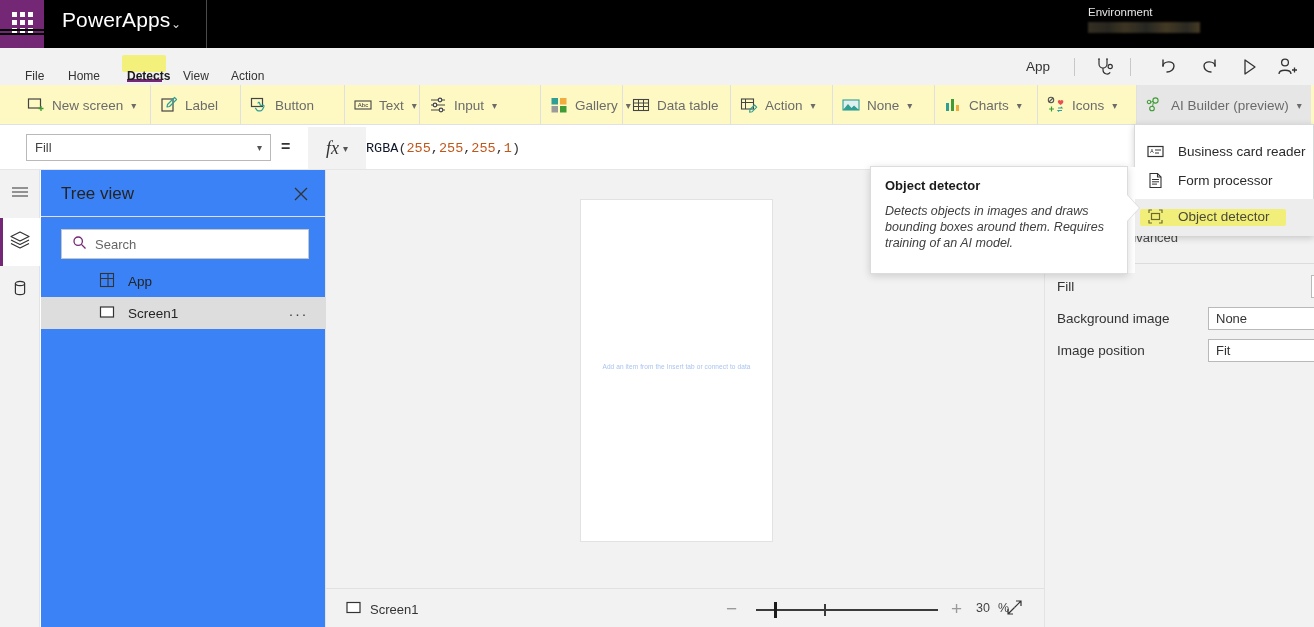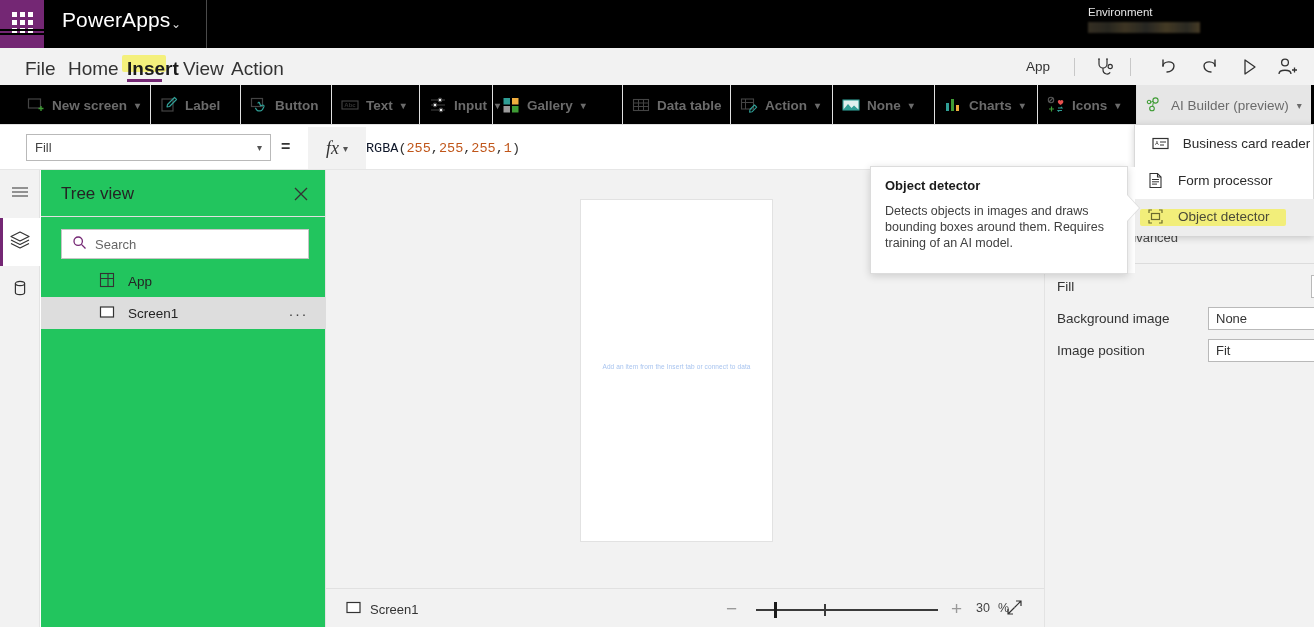--- a/index.html
+++ b/index.html
@@ -51,21 +51,21 @@
     filter: blur(1.1px);
     opacity: .92;
   }
 
   
   .menubar {
     position: absolute; left: 0; top: 48px; width: 1314px; height: 37px;
     background: #f2f2f2;
   }
   .menu-item {
-    position: absolute; top: 10px; font-size: 19px; color: #333333;
+    position: absolute; top: 21px; font-size: 12px; color: #333333;
     cursor: default; white-space: nowrap;
   }
   .menu-item.active { color: #1b1b1b; font-weight: 700; }
   .menu-hl {
     position: absolute; top: 7px; height: 17px;
     background: #f4f07c; border-radius: 2px; z-index: 0;
   }
   .menu-underline {
     position: absolute; top: 31px; height: 2.5px; background: #742774;
   }
@@ -74,21 +74,21 @@
   }
   .mb-div { position:absolute; top:10px; width:1px; height:18px; background:#c8c8c8; }
   .mb-icon {
     position: absolute; top: 6px; width: 26px; height: 26px;
     display: flex; align-items: center; justify-content: center;
   }
 
   
   .ribbon {
     position: absolute; left: 0; top: 85px; width: 1314px; height: 40px;
-    background: #000000; border-bottom: 1px solid #e1e1e1; font-weight: bold;
+    background: #fef9c3; border-bottom: 1px solid #e1e1e1;
   }
   .rb-item {
     position: absolute; top: 0; height: 40px;
     display: flex; align-items: center; gap: 7px;
     padding: 0 9px;
     font-size: 13.5px; color: #6b6b6b; white-space: nowrap;
     border-left: 1px solid #e0e0e0;
   }
   .rb-item.nosep { border-left: none; }
   .rb-item .cv { font-size: 10px; color: #6b6b6b; margin-left: 1px; }
@@ -140,21 +140,21 @@
     display: flex; align-items: center; justify-content: center;
   }
   .rail-btn.sel { background: #ffffff; }
   .rail-sel-bar {
     position: absolute; left: 0; top: 0; width: 3px; height: 48px; background: #742774;
   }
 
   
   .treepanel {
     position: absolute; left: 41px; top: 170px; width: 285px; height: 457px;
-    background: #22c55e; border-right: 1px solid #e3e3e3;
+    background: #3b82f6; border-right: 1px solid #e3e3e3;
   }
   .tp-title { position:absolute; left:20px; top:14px; font-size:17px; color:#242424; }
   .tp-close { position:absolute; right:14px; top:14px; width:20px; height:20px; }
   .tp-rule { position:absolute; left:0; top:46px; width:285px; height:1px; background:#e1e1e1; }
   .tp-search {
     position:absolute; left:20px; top:59px; width:248px; height:30px;
     background:#ffffff; border:1px solid #c5c5c5;
     display:flex; align-items:center; gap:8px; padding-left:10px;
   }
   .tp-search .ph { font-size:13px; color:#666; }
@@ -241,21 +241,21 @@
   
   .tooltip {
     position: absolute; left: 870px; top: 166px; width: 258px; height: 108px;
     background: #ffffff; border: 1px solid #dcdcdc;
     box-shadow: 0 2px 8px rgba(0,0,0,.16);
     z-index: 50;
   }
   .tt-title { position:absolute; left:14px; top:11px; font-size:13px; font-weight:700; color:#1b1b1b; }
   .tt-body {
     position:absolute; left:14px; top:36px; width:228px;
-    font-size:12.5px; line-height:16px; color:#404040;
+    font-size:12.5px; line-height:16px; color:#404040;font-style:italic;
   }
   .tt-arrow {
     position:absolute; left:1127px; top:195px;
     width: 0; height: 0;
     border-top: 13px solid transparent;
     border-bottom: 13px solid transparent;
     border-left: 12px solid #ffffff;
     filter: drop-shadow(1px 0 0 #dcdcdc);
     z-index: 51;
   }
@@ -291,21 +291,21 @@
     <div class="env-block">
       <div class="env-label">Environment</div>
       <div class="env-value"></div>
     </div>
   </div>
 
   <div class="menubar">
     <div class="menu-hl" style="left:122px; width:44px;"></div>
     <div class="menu-item" style="left:25px;">File</div>
     <div class="menu-item" style="left:68px;">Home</div>
-    <div class="menu-item active" style="left:127px; z-index:2;">Insert</div>
+    <div class="menu-item active" style="left:127px; z-index:2;">Detects</div>
     <div class="menu-item" style="left:183px;">View</div>
     <div class="menu-item" style="left:231px;">Action</div>
     <div class="menu-underline" style="left:127px; width:35px;"></div>
 
     <div class="app-btn">App</div>
     <div class="mb-div" style="left:1074px;"></div>
     <div class="mb-icon" style="left:1092px;">
       <svg width="20" height="20" viewBox="0 0 20 20">
           <path d="M4 2v5a4 4 0 0 0 8 0V2" stroke="#333" stroke-width="1.2" fill="none"></path>
           <circle cx="15.2" cy="9.5" r="2.1" stroke="#333" stroke-width="1.2" fill="none"></circle>
@@ -366,21 +366,21 @@
     <div class="rb-item" style="left:240px;">
       <span class="rb-icon">
         <svg width="18" height="18" viewBox="0 0 18 18">
             <rect x="1.5" y="2.5" width="11" height="8" stroke="#444" stroke-width="1.2" fill="none"></rect>
             <path d="M8 7.5c0-1.3 1-1.7 1.4-.7l1.2 3 1.6-.6c1.4-.5 2.2.6 1.6 1.8l-1.4 2.6c-.4.8-1.1 1.2-2 1.2h-2c-.8 0-1.3-.3-1.7-.9l-1.4-2" stroke="#2f9e95" stroke-width="1.2" fill="none" stroke-linejoin="round"></path>
           </svg>
       </span>
       <span>Button</span>
     </div>
 
-    <div class="rb-item" style="left:331px;">
+    <div class="rb-item" style="left:344px;">
       <span class="rb-icon">
         <svg width="18" height="18" viewBox="0 0 18 18">
             <rect x="1" y="5" width="16" height="8" stroke="#444" stroke-width="1.1" fill="none"></rect>
             <text x="9" y="11.3" font-size="6" font-family="Liberation Sans, sans-serif" fill="#333" text-anchor="middle">Abc</text>
           </svg>
       </span>
       <span>Text</span>
       <span class="cv">▾</span>
     </div>
 
@@ -390,21 +390,21 @@
             <path d="M2 4h14M2 9h14M2 14h14" stroke="#444" stroke-width="1.2"></path>
             <circle cx="11" cy="4" r="1.8" fill="#f2f2f2" stroke="#444" stroke-width="1.2"></circle>
             <circle cx="6" cy="9" r="1.8" fill="#f2f2f2" stroke="#444" stroke-width="1.2"></circle>
             <circle cx="12" cy="14" r="1.8" fill="#f2f2f2" stroke="#444" stroke-width="1.2"></circle>
           </svg>
       </span>
       <span>Input</span>
       <span class="cv">▾</span>
     </div>
 
-    <div class="rb-item" style="left:492px;">
+    <div class="rb-item" style="left:540px;">
       <span class="rb-icon">
         <svg width="18" height="18" viewBox="0 0 18 18">
             <rect x="1.5" y="2" width="6.5" height="6.5" fill="#2f9e95"></rect>
             <rect x="10" y="2" width="6.5" height="6.5" fill="#f0ad3e"></rect>
             <rect x="1.5" y="10" width="6.5" height="6.5" fill="#9b9b9b"></rect>
             <rect x="10" y="10" width="6.5" height="6.5" fill="#3f9c35"></rect>
           </svg>
       </span>
       <span>Gallery</span>
       <span class="cv">▾</span>
@@ -622,21 +622,21 @@
       <span class="pp-field">Fit</span>
     </div>
 
     <div class="pp-row" style="top:132px;">
       <span class="pp-label">Background image</span>
       <span class="pp-field">None</span>
     </div>
   </div>
 
   <div class="aib-menu">
-    <div class="aib-mi" style="top:0;justify-content:center;">
+    <div class="aib-mi" style="top:8px;">
       <span class="rb-icon">
         <svg width="17" height="17" viewBox="0 0 17 17">
             <rect x="1" y="3.5" width="15" height="10" stroke="#333" stroke-width="1.2" fill="#fff"></rect>
             <text x="5" y="10.4" font-size="5" font-family="Liberation Sans, sans-serif" fill="#111" text-anchor="middle">A</text>
             <path d="M8 7h6M8 10h4" stroke="#333" stroke-width="1"></path>
           </svg>
       </span>
       <span class="aib-mi-txt">Business card reader</span>
     </div>
 

